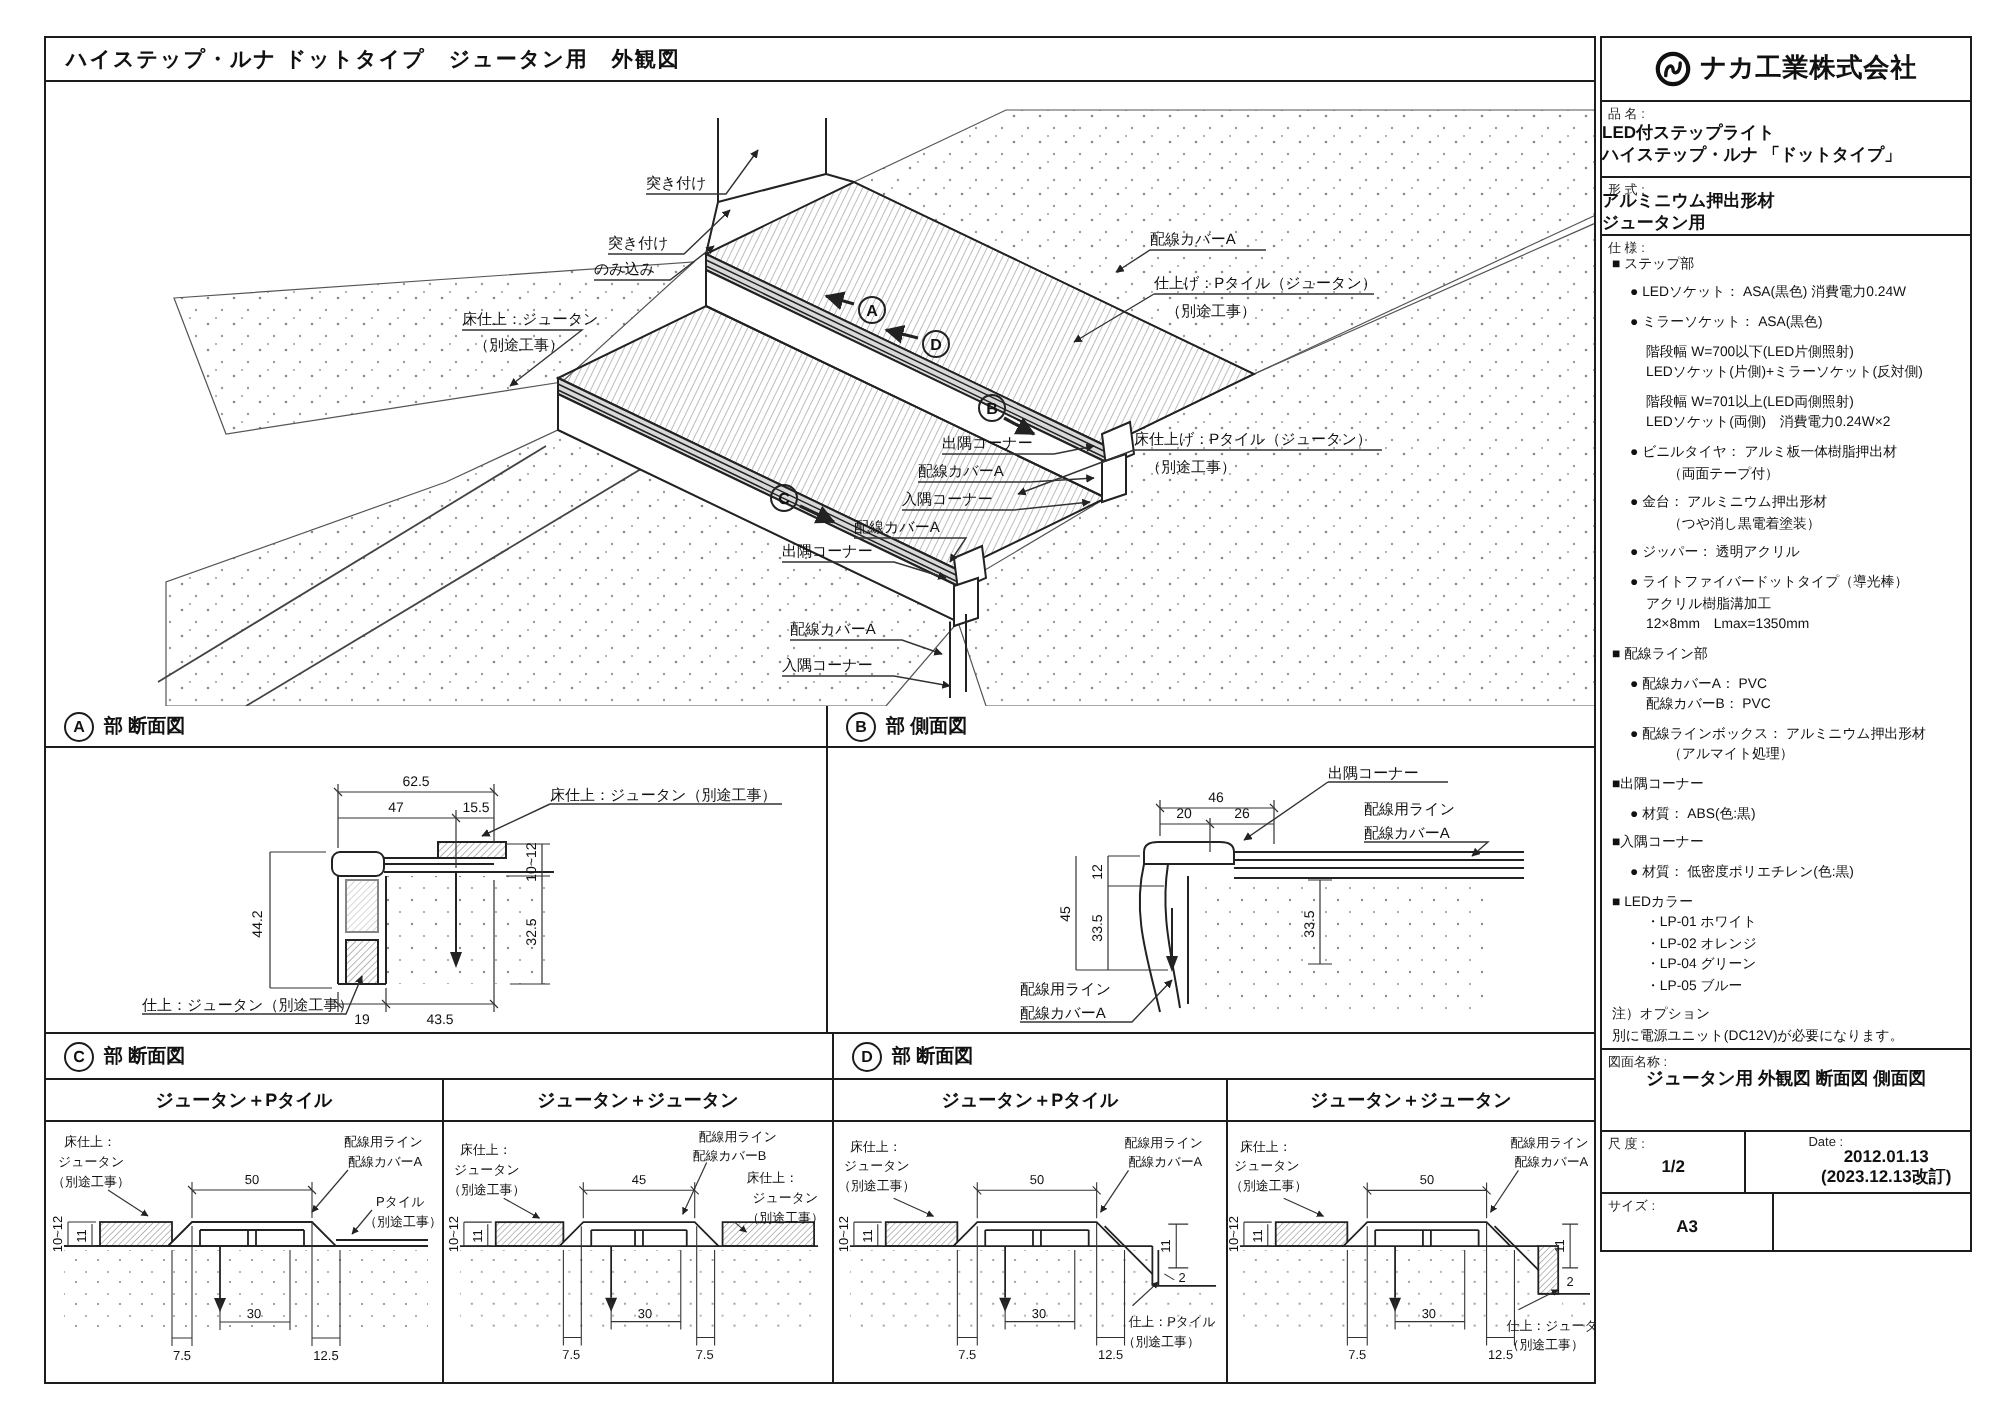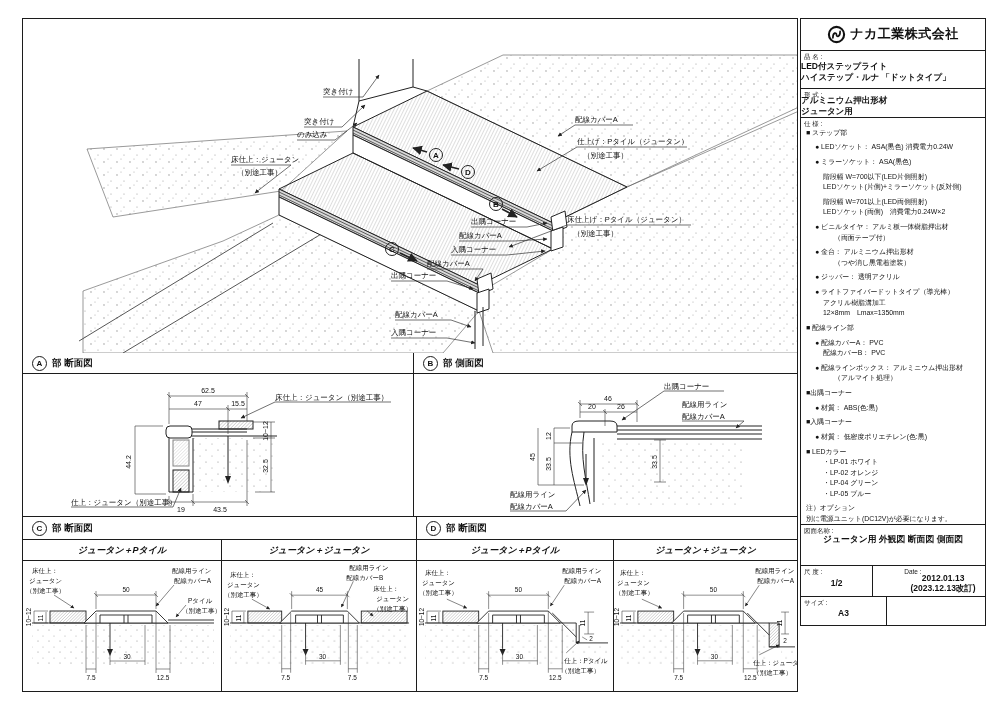--- a/index.html
+++ b/index.html
@@ -17,21 +17,21 @@
   .col-b{width:384px;border-left:1.2px solid #1c1c1c;}
   .sec-head{height:21px;border-bottom:1.2px solid #1c1c1c;box-sizing:border-box;display:flex;align-items:center;
       gap:5px;padding-left:9px;font-size:9.5px;font-weight:bold;}
   .circ{width:13px;height:13px;border:1.1px solid #1c1c1c;border-radius:50%;display:flex;align-items:center;
       justify-content:center;font-size:8px;font-weight:bold;}
   .sec-body{height:142px;}
   .row-cdh{left:0;top:497px;width:774px;height:24px;display:flex;border-top:1.2px solid #1c1c1c;box-sizing:border-box;}
   .cdh-c{width:393px;box-sizing:border-box;}
   .cdh-d{width:381px;border-left:1.2px solid #1c1c1c;box-sizing:border-box;}
   .row-cdh .sec-head{height:100%;border-bottom:1.2px solid #1c1c1c;}
-  .row-subh{left:0;top:521px;width:774px;height:21px;display:flex;font-style:italic;}
+  .row-subh{left:0;top:521px;width:774px;height:21px;display:flex;}
   .subh{box-sizing:border-box;border-bottom:1.2px solid #1c1c1c;display:flex;align-items:center;justify-content:center;
       font-size:9px;font-weight:bold;}
   .subh+.subh{border-left:1.2px solid #1c1c1c;}
   .row-bottom{left:0;top:542px;width:774px;height:130px;display:flex;}
   .bpanel{box-sizing:border-box;height:100%;}
   .bpanel+.bpanel{border-left:1.2px solid #1c1c1c;}
   .w1{width:198px;} .w2{width:195px;} .w3{width:197px;} .w4{width:184px;}
   
   #tblock{left:800px;top:18px;width:186px;height:608px;border:1.6px solid #1c1c1c;box-sizing:border-box;
       display:flex;flex-direction:column;}
@@ -57,20 +57,23 @@
   .cell-val{display:flex;flex-direction:column;align-items:center;justify-content:center;height:100%;
       padding-top:5px;box-sizing:border-box;font-size:8.5px;font-weight:bold;line-height:10px;}
   svg text{fill:#111;}
   .jl{font-size:7.5px;} .jls{font-size:6.5px;} .dm{font-size:7px;} .dms{font-size:6.5px;}
 </style>
 </head>
 <body>
 
 <div id="sheet" class="abs">
 
+  <div class="abs title-strip">
+    <span>ハイステップ・ルナ ドットタイプ　ジュータン用　外観図</span>
+  </div>
 
   <div class="abs iso-wrap">
   <svg width="774" height="312" viewBox="0 0 774 312">
     <defs>
       <pattern id="hatI" width="3" height="3" patternUnits="userSpaceOnUse" patternTransform="rotate(26)">
         <line x1="0" y1="0" x2="0" y2="3" stroke="#8f8f8f" stroke-width="0.6"></line>
       </pattern>
       <pattern id="stipI" width="13" height="13" patternUnits="userSpaceOnUse">
         <circle cx="3" cy="4" r="0.65" fill="#8a8a8a"></circle>
             <circle cx="10" cy="10" r="0.6" fill="#9a9a9a"></circle>

